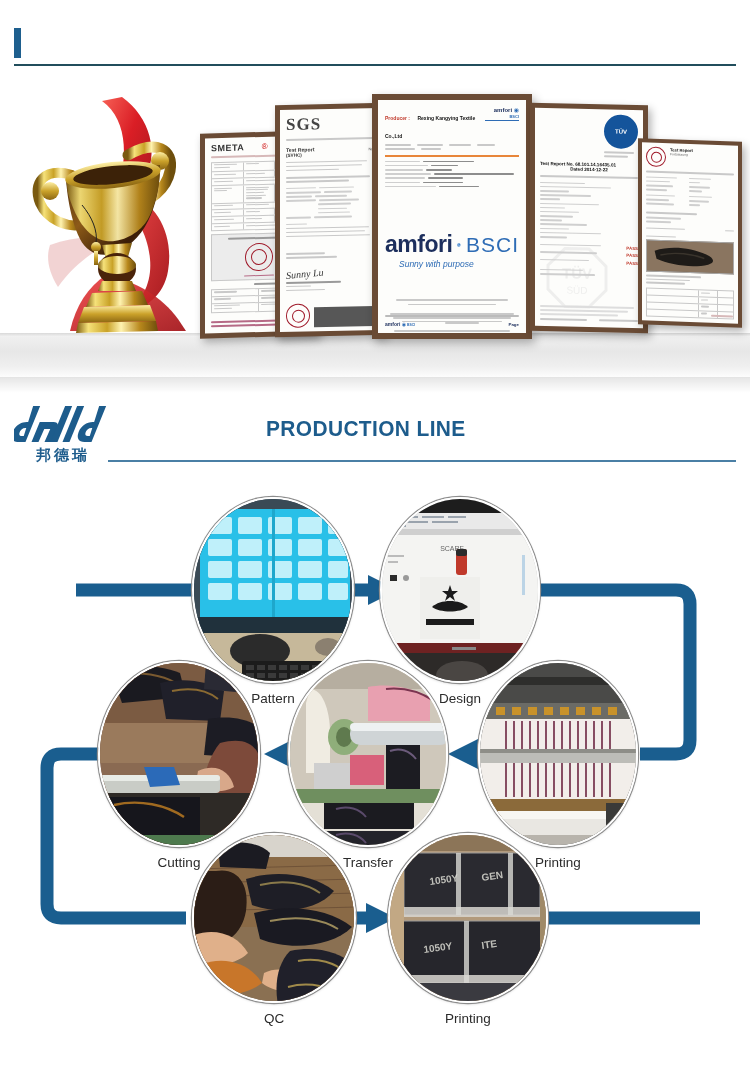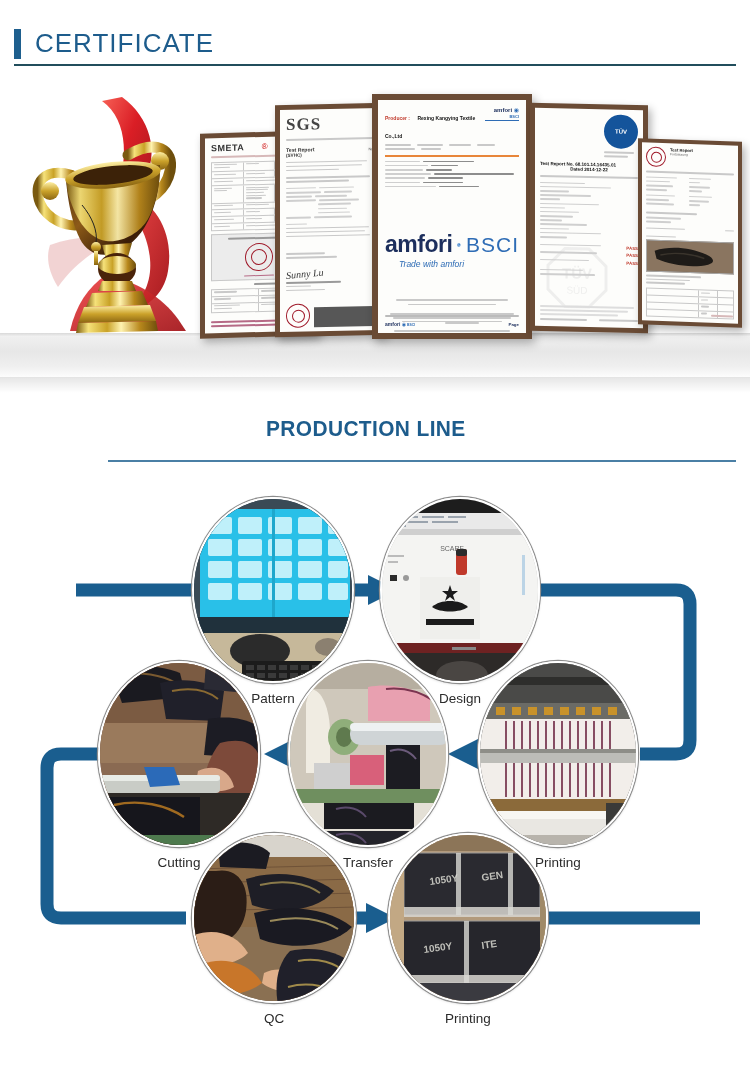--- a/index.html
+++ b/index.html
@@ -91,21 +91,20 @@
   .ph-qc{background:#6b5a4a;}
   .ph-packing{background:#9a8a76;}
 </style>
 </head>
 <body>
 
 <div class="cert-section">
 
   <div class="cert-head">
     <span class="cert-accent"></span>
-    <span class="cert-title">CERTIFICATE</span>
   </div>
   <div class="cert-rule"></div>
 
   <div class="shelf"></div>
   <div class="shelf-top"></div>
   <div class="shelf-shadow"></div>
 
   <div class="trophy-wrap">
     <svg class="trophy-svg" width="210" height="245" viewBox="0 0 210 245">
       <defs>
@@ -433,21 +432,21 @@
         </div>
         <div style="margin-top:44px;text-align:center;">
           <div style="display:flex;align-items:center;justify-content:center;gap:5px;">
             <span class="amfori-big">amfori</span>
             <svg width="22" height="22" viewBox="0 0 22 22">
               <circle cx="11" cy="11" r="10" fill="#1f6fc4"></circle>
               <path d="M11 3.5a7.5 7.5 0 1 0 7.5 7.5 5.5 5.5 0 0 1-11 0 3.6 3.6 0 0 1 7.2 0" fill="none" stroke="#fff" stroke-width="1.7"></path>
             </svg>
             <span class="amfori-bsci">BSCI</span>
           </div>
-          <div class="amfori-tag" style="text-align:left;margin-left:14px;margin-top:1px;">Trade with amfori</div>
+          <div class="amfori-tag" style="text-align:left;margin-left:14px;margin-top:1px;">Sunny with purpose</div>
         </div>
         <div style="margin-top:30px;">
           <div class="ln" style="width:84%;margin:0 auto 3px;"></div>
           <div class="ln" style="width:66%;margin:0 auto 8px;"></div>
           <div class="ln" style="width:92%;margin:0 auto 2px;"></div>
           <div class="ln" style="width:88%;margin:0 auto 2px;"></div>
           <div class="ln" style="width:74%;margin:0 auto 8px;"></div>
           <div class="ln" style="width:86%;margin:0 auto 2px;"></div>
         </div>
         <div style="position:absolute;left:7px;right:7px;bottom:6px;">
@@ -676,20 +675,32 @@
             <span class="ln r" style="width:22px;display:block;"></span>
           </div>
       </div>
     </div>
   </div>
 
 </div>
 
 <div class="prod-section">
 
+  <div class="logo-wrap">
+    <svg width="125" height="46" viewBox="0 0 125 46">
+      <g fill="#1d5c8c" transform="skewX(-12)">
+        <path d="M20 4 L27 4 L20 40 L13 40 C7 40 4 36 5 30 C6 24 11 20 17 20 L23 20 L22 26 L17 26 C14 26 12 28 12 31 C12 33 13 34 15 34 L17 34 Z"></path>
+        <path d="M30 20 L44 20 C48 20 50 23 49 27 L46 40 L39 40 L42 27 L36 27 L33 40 L26 40 Z"></path>
+        <path d="M52 4 L59 4 L52 40 L45 40 Z"></path>
+        <path d="M64 4 L71 4 L64 40 L57 40 Z"></path>
+        <path d="M86 4 L93 4 L86 40 L79 40 C73 40 70 36 71 30 C72 24 77 20 83 20 L89 20 L88 26 L83 26 C80 26 78 28 78 31 C78 33 79 34 81 34 L83 34 Z"></path>
+      </g>
+    </svg>
+    <div class="logo-cn">邦德瑞</div>
+  </div>
 
   <div class="prod-title">PRODUCTION LINE</div>
   <div class="prod-rule"></div>
 
   <div class="flow">
 
     <svg class="flow-svg" width="750" height="600" viewBox="0 0 750 600">
       <g stroke="#1a5e8f" stroke-width="13" fill="none" stroke-linecap="butt">
 
         <path d="M76 115 L196 115"></path>

